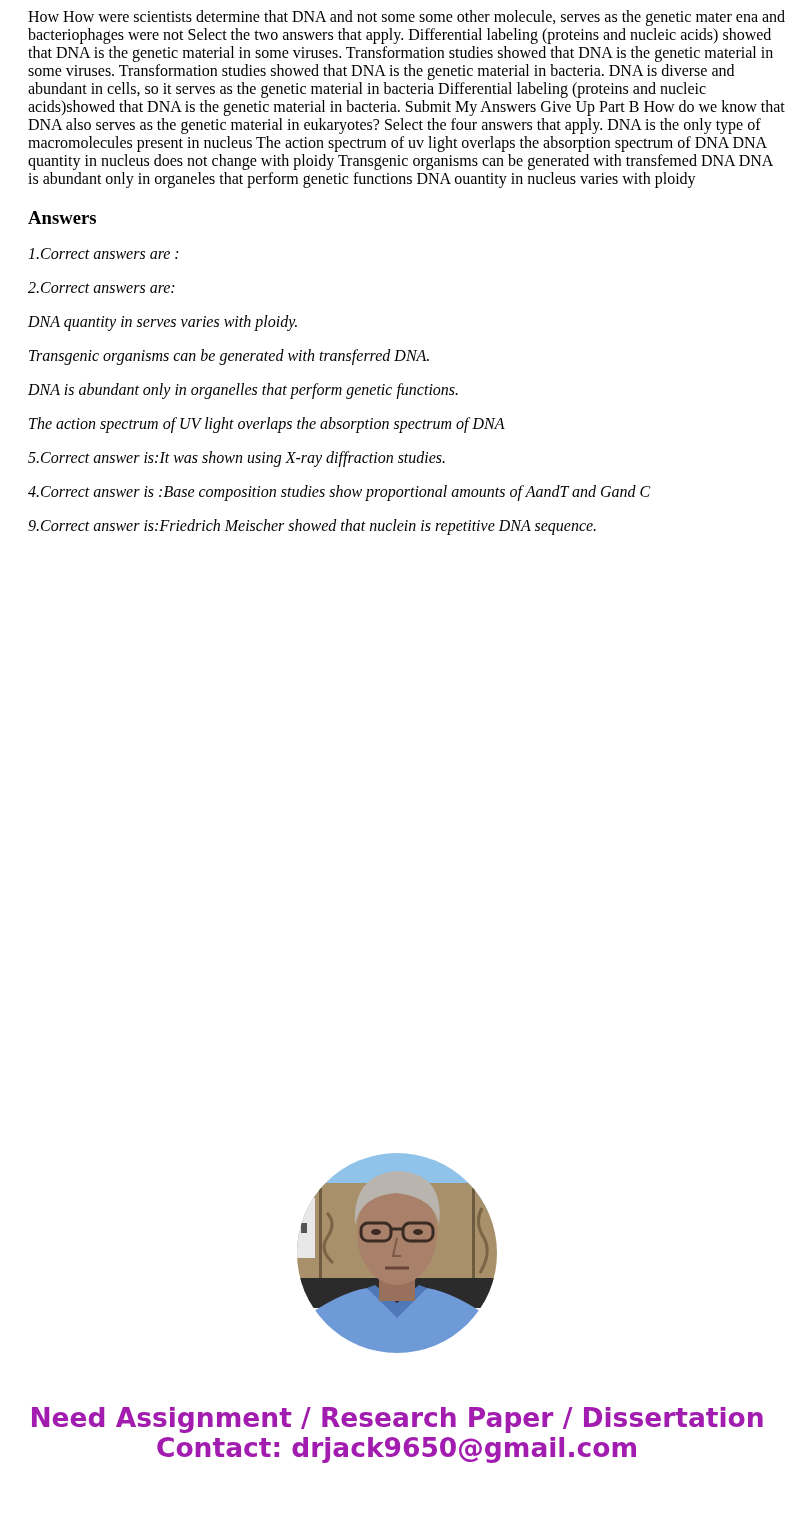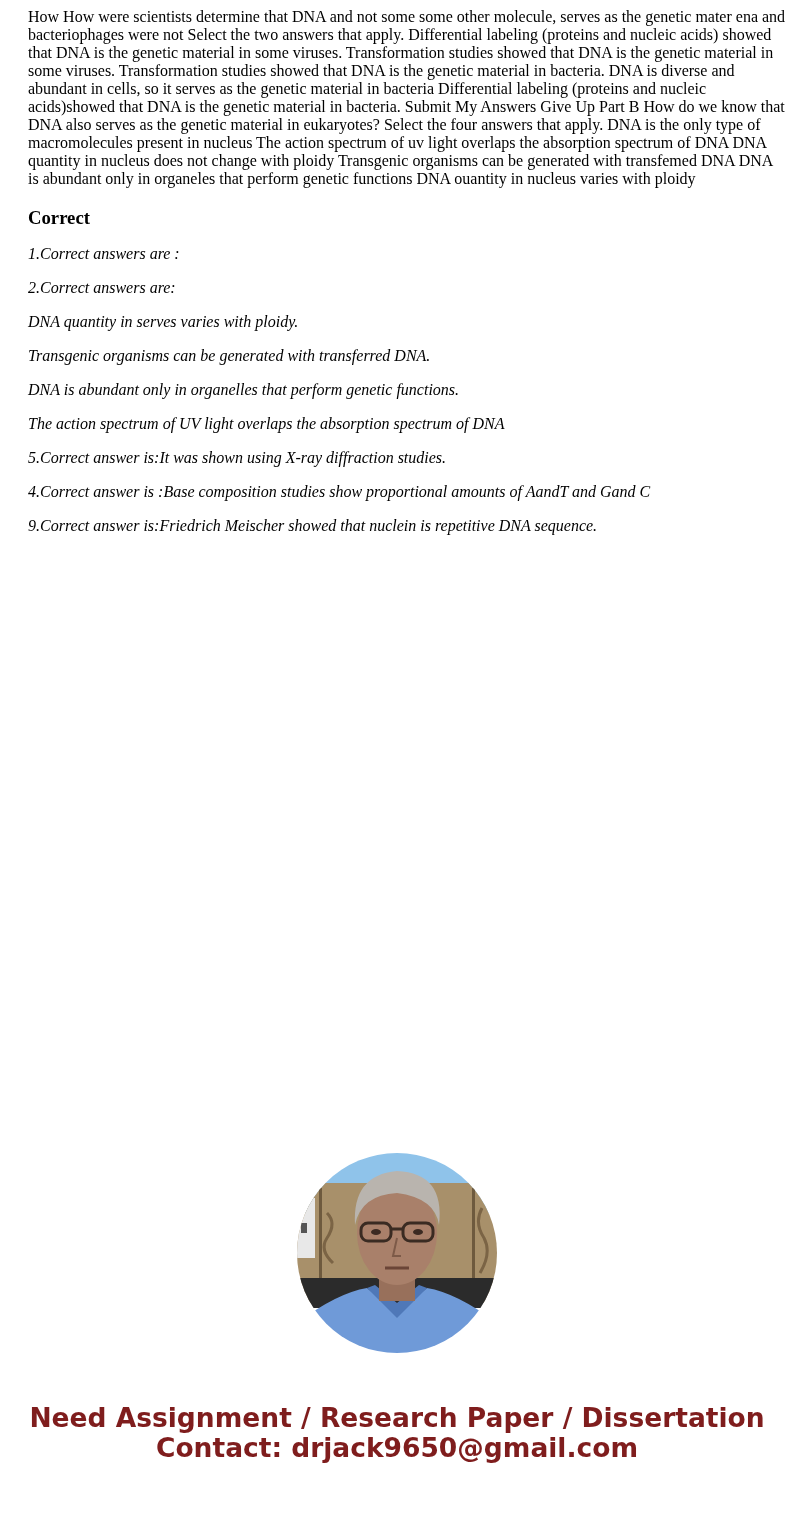--- a/index.html
+++ b/index.html
@@ -53,33 +53,33 @@
     .promo {
       position: absolute;
       left: 0;
       top: 1403px;
       width: 794px;
       text-align: center;
       font-family: "DejaVu Sans", sans-serif;
       font-weight: bold;
       font-size: 26.5px;
       line-height: 30px;
-      color: #7f1d1d;
+      color: #a21caf;
     }
     .promo div {
       margin: 0;
     }
   </style>
 </head>
 <body>
 
 <div class="content">
   <p class="question">How How were scientists determine that DNA and not some some other molecule, serves as the genetic mater ena and bacteriophages were not Select the two answers that apply. Differential labeling (proteins and nucleic acids) showed that DNA is the genetic material in some viruses. Transformation studies showed that DNA is the genetic material in some viruses. Transformation studies showed that DNA is the genetic material in bacteria. DNA is diverse and abundant in cells, so it serves as the genetic material in bacteria Differential labeling (proteins and nucleic acids)showed that DNA is the genetic material in bacteria. Submit My Answers Give Up Part B How do we know that DNA also serves as the genetic material in eukaryotes? Select the four answers that apply. DNA is the only type of macromolecules present in nucleus The action spectrum of uv light overlaps the absorption spectrum of DNA DNA quantity in nucleus does not change with ploidy Transgenic organisms can be generated with transfemed DNA DNA is abundant only in organeles that perform genetic functions DNA ouantity in nucleus varies with ploidy</p>
 
-  <h3 class="solution-heading">Correct</h3>
+  <h3 class="solution-heading">Answers</h3>
 
   <p class="solution-line">1.Correct answers are :</p>
   <p class="solution-line">2.Correct answers are:</p>
   <p class="solution-line">DNA quantity in serves varies with ploidy.</p>
   <p class="solution-line">Transgenic organisms can be generated with transferred DNA.</p>
   <p class="solution-line">DNA is abundant only in organelles that perform genetic functions.</p>
   <p class="solution-line">The action spectrum of UV light overlaps the absorption spectrum of DNA</p>
   <p class="solution-line">5.Correct answer is:It was shown using X-ray diffraction studies.</p>
   <p class="solution-line">4.Correct answer is :Base composition studies show proportional amounts of AandT and Gand C</p>
   <p class="solution-line">9.Correct answer is:Friedrich Meischer showed that nuclein is repetitive DNA sequence.</p>

